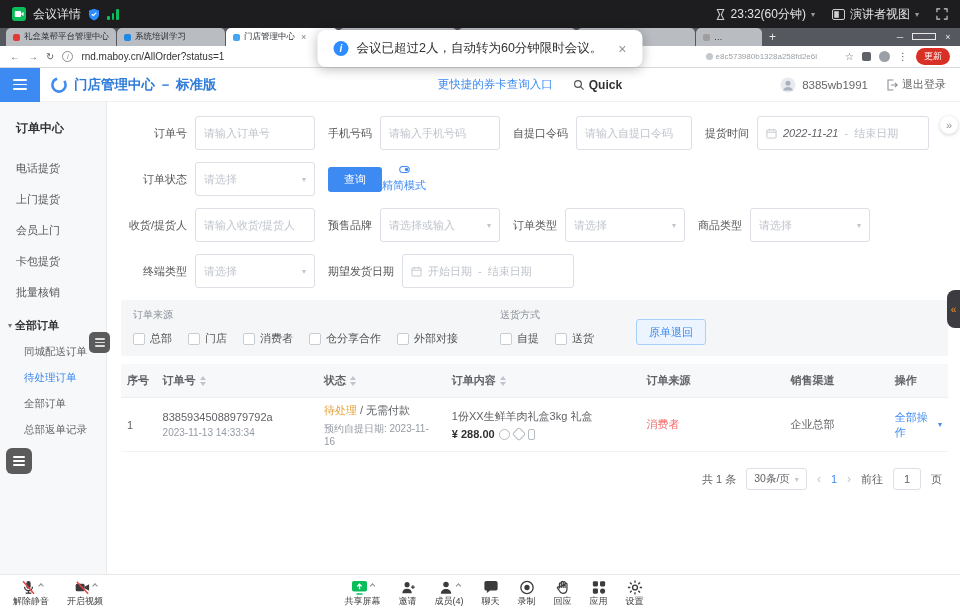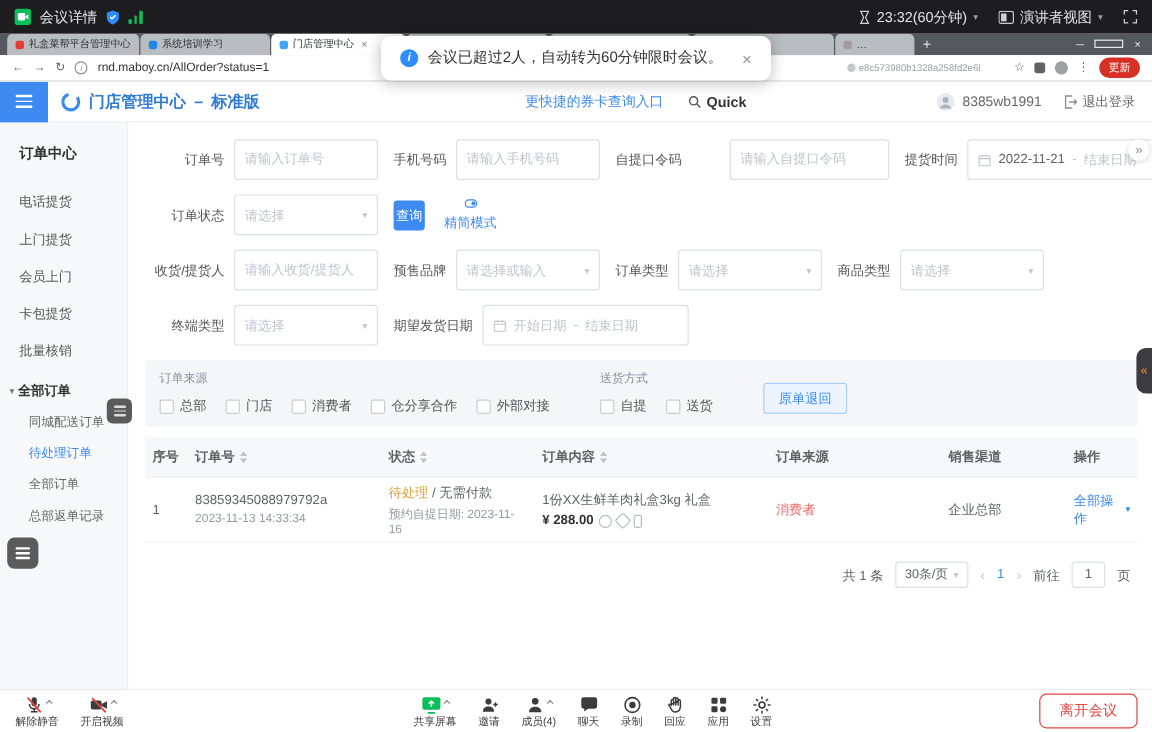--- a/index.html
+++ b/index.html
@@ -69,23 +69,23 @@
   .fg{display:flex;align-items:center;margin-right:13px;}
   .fl{margin-right:8px;white-space:nowrap;}
   .fl.w66{width:66px;text-align:right;}
   .ipt{height:24px;border:1px solid #dcdfe6;border-radius:3px;background:#fff;display:flex;align-items:center;padding:16px 8px;color:#333;font-size:11px;}
   input.ipt{width:120px;outline:none;}
   input.ipt::placeholder{color:#bfc4cc;}
   .sel{justify-content:space-between;width:120px;}
   .sel .ph{color:#bfc4cc;}
   .sc{color:#c0c4cc;font-size:8px;}
   .drange{gap:6px;width:172px;}
-  .dv{color:#606266;}
+  .dv{color:#606266;font-style:italic;}
   .dph{color:#bfc4cc;}
-  .btn-primary{height:25px;background:#3d8af2;color:#fff;border:none;border-radius:3px;padding:0 2px;font-size:11px;margin-right:16px;}
+  .btn-primary{height:25px;background:#3d8af2;color:#fff;border:none;border-radius:3px;padding:0 16px;font-size:11px;}
   .simple{display:flex;align-items:center;gap:4px;color:#3d8af2;font-size:11px;flex-direction:column;}
 
   .srcpanel{background:#f5f6f8;border-radius:3px;padding:8px 12px 10px;display:flex;align-items:flex-start;gap:26px;margin:4px 0 8px;}
   .plabel{font-size:10px;color:#8a9099;margin-bottom:9px;}
   .cbrow{display:flex;align-items:center;}
   .cb{display:flex;align-items:center;margin-right:16px;font-size:11px;color:#555;}
   .cbox{width:12px;height:12px;border:1px solid #c8cdd4;border-radius:2px;background:#fff;margin-right:5px;flex:0 0 auto;}
   .btn-plain{align-self:center;margin-top:10px;height:26px;background:#ecf5ff;border:1px solid #a8d0fa;color:#3d8af2;border-radius:3px;padding:0 12px;font-size:11px;}
 
   .thead{display:flex;align-items:center;height:34px;background:#f7f8fa;border-bottom:1px solid #ebeef5;font-size:11px;color:#606266;font-weight:bold;}
@@ -310,21 +310,21 @@
         <div class="fg">
           <span class="fl w66">订单号</span>
           <input class="ipt" placeholder="请输入订单号" style="">
         </div>
         <div class="fg">
           <span class="fl">手机号码</span>
           <input class="ipt" placeholder="请输入手机号码" style="">
         </div>
         <div class="fg">
           <span class="fl">自提口令码</span>
-          <input class="ipt" style="width: 133px; margin-left: 32px;" placeholder="请输入自提口令码">
+          <input class="ipt" style="width: 116px;" placeholder="请输入自提口令码">
         </div>
         <div class="fg">
           <span class="fl">提货时间</span>
           <div class="ipt drange">
             <span style="display:flex;">
               <svg width="11" height="11" viewBox="0 0 12 12">
                   <rect x="1" y="2" width="10" height="9" rx="1" fill="none" stroke="#c0c4cc"></rect>
                   <line x1="1" y1="4.6" x2="11" y2="4.6" stroke="#c0c4cc"></line>
                   <line x1="3.8" y1="1" x2="3.8" y2="3" stroke="#c0c4cc"></line>
                   <line x1="8.2" y1="1" x2="8.2" y2="3" stroke="#c0c4cc"></line>
@@ -667,16 +667,15 @@
                   <line x1="14.3" y1="3.7" x2="12.5" y2="5.5"></line>
                   <line x1="5.5" y1="12.5" x2="3.7" y2="14.3"></line>
                 </g>
               </svg>
           </span>
         </span>
         <span class="flbl">设置</span>
       </div>
     </div>
 
-    <button class="leave-btn">离开会议</button>
   </div>
 
 </div>
 
 </body></html>

